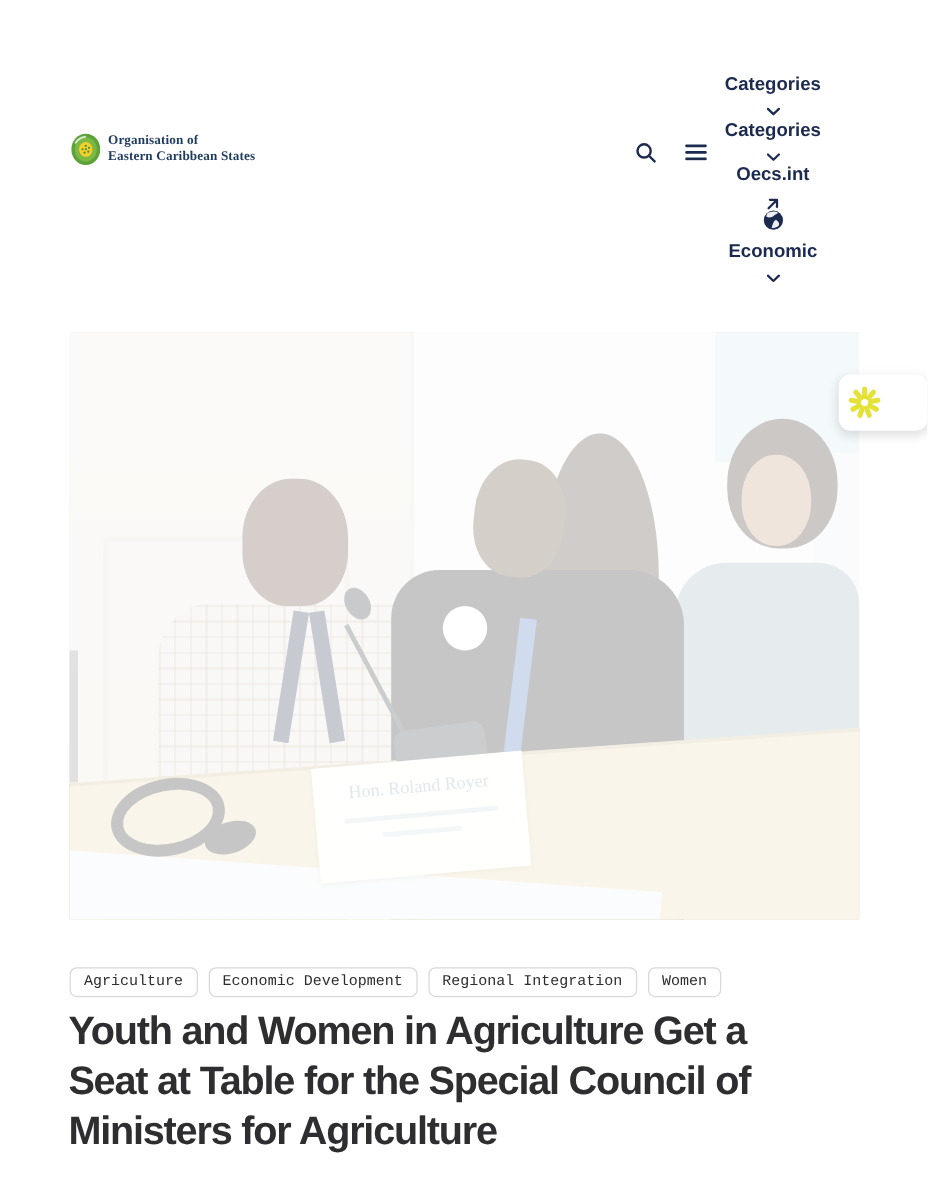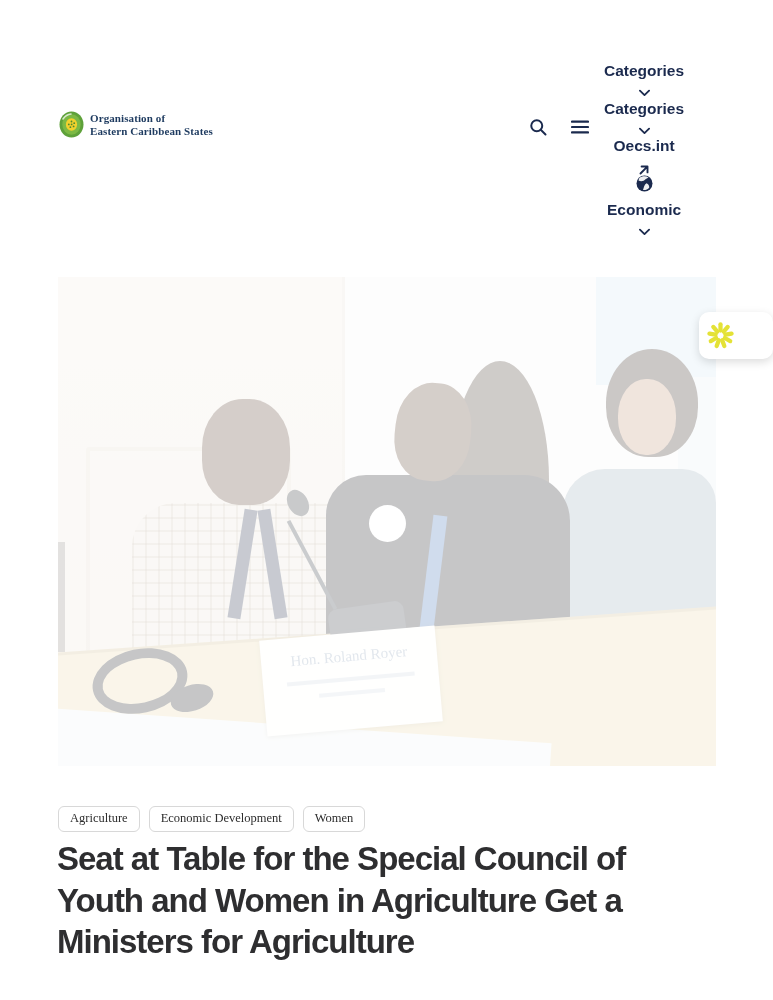--- a/index.html
+++ b/index.html
@@ -1,21 +1,21 @@
 <!DOCTYPE html>
 <html><head>
 <meta charset="utf-8">
 <style>
   * { margin:0; padding:0; box-sizing:border-box; }
   html,body { background:#ffffff; }
   body { font-family:"Liberation Sans", sans-serif; }
   .page { position:relative; width:773px; height:1000px; background:#fff; overflow:hidden; margin:0 auto; }
 
   
-  .logo { position:absolute; left:59px; top:111px; display:flex; align-items:center; gap:6px; }
+  .logo { position:absolute; left:59px; top:111px; display:flex; gap:6px; }
   .logo-text { font-family:"Liberation Serif", serif; font-weight:bold; color:#1d3a5f; font-size:11px; line-height:13px; letter-spacing:.1px; }
   .icon-btn { position:absolute; background:none; border:none; cursor:pointer; padding:0; line-height:0; }
   .search-btn { left:528px; top:117px; }
   .menu-btn { left:571px; top:120px; }
 
   .nav { position:absolute; left:604px; top:62px; display:flex; flex-direction:column; gap:20.5px; }
   .nav-item { display:flex; align-items:center; gap:9px; height:17px; color:#1b2a4e; font-weight:bold; font-size:15.5px; cursor:pointer; background:none; border:none; font-family:inherit; white-space:nowrap;flex-direction:column; }
   .nav-item svg { flex:none; }
 
   
@@ -62,21 +62,21 @@
   .ph-watch { left:286px; top:416px; width:27px; height:27px; background:#14161a; border-radius:50%; }
 
   .ph-overlay { left:0; top:0; width:658px; height:489px; background:rgba(255,255,255,.74); }
   .ph-circle { left:311px; top:228px; width:37px; height:37px; background:#ffffff; border-radius:50%; }
 
   
   .widget { position:absolute; left:699px; top:312px; width:74px; height:47px; background:#ffffff; border-radius:10px; box-shadow:0 3px 10px rgba(0,0,0,.14); border:none; cursor:pointer; display:flex; align-items:center; padding-left:8px; }
 
   
   .tags { position:absolute; left:58px; top:806px; display:flex; gap:9px; }
-  .tag { border:1px solid #d8d8d8; border-radius:6px; padding:4px 11px 5px; font-size:12.5px; color:#2d2d2d; background:#fff; cursor:pointer; font-family:Liberation Serif, serif; white-space:nowrap; }
+  .tag { border:1px solid #d8d8d8; border-radius:6px; padding:4px 11px 5px; font-size:12.5px; color:#2d2d2d; background:#fff; cursor:pointer; font-family:Liberation Mono, monospace; white-space:nowrap; }
 
   
   .headline { position:absolute; left:57px; top:838px; color:#2e2e30; font-weight:bold; font-size:33px; line-height:41.5px; letter-spacing:-1px; }
   .headline span { display:block; white-space:nowrap; }
 </style>
 </head>
 <body>
 
 <div class="page">
 
@@ -220,22 +220,23 @@
           <line x1="13" y1="8.2" x2="13" y2="2.2" transform="rotate(280 13 13)"></line>
           <line x1="13" y1="8.2" x2="13" y2="2.2" transform="rotate(320 13 13)"></line>
         </g>
       </svg>
     </span>
   </button>
 
   <div class="tags">
     <button class="tag">Agriculture</button>
     <button class="tag">Economic Development</button>
+    <button class="tag">Regional Integration</button>
     <button class="tag">Women</button>
   </div>
 
   <h1 class="headline">
+    <span>Youth and Women in Agriculture Get a</span>
     <span>Seat at Table for the Special Council of</span>
-    <span>Youth and Women in Agriculture Get a</span>
     <span>Ministers for Agriculture</span>
   </h1>
 
 </div>
 
 </body></html>

